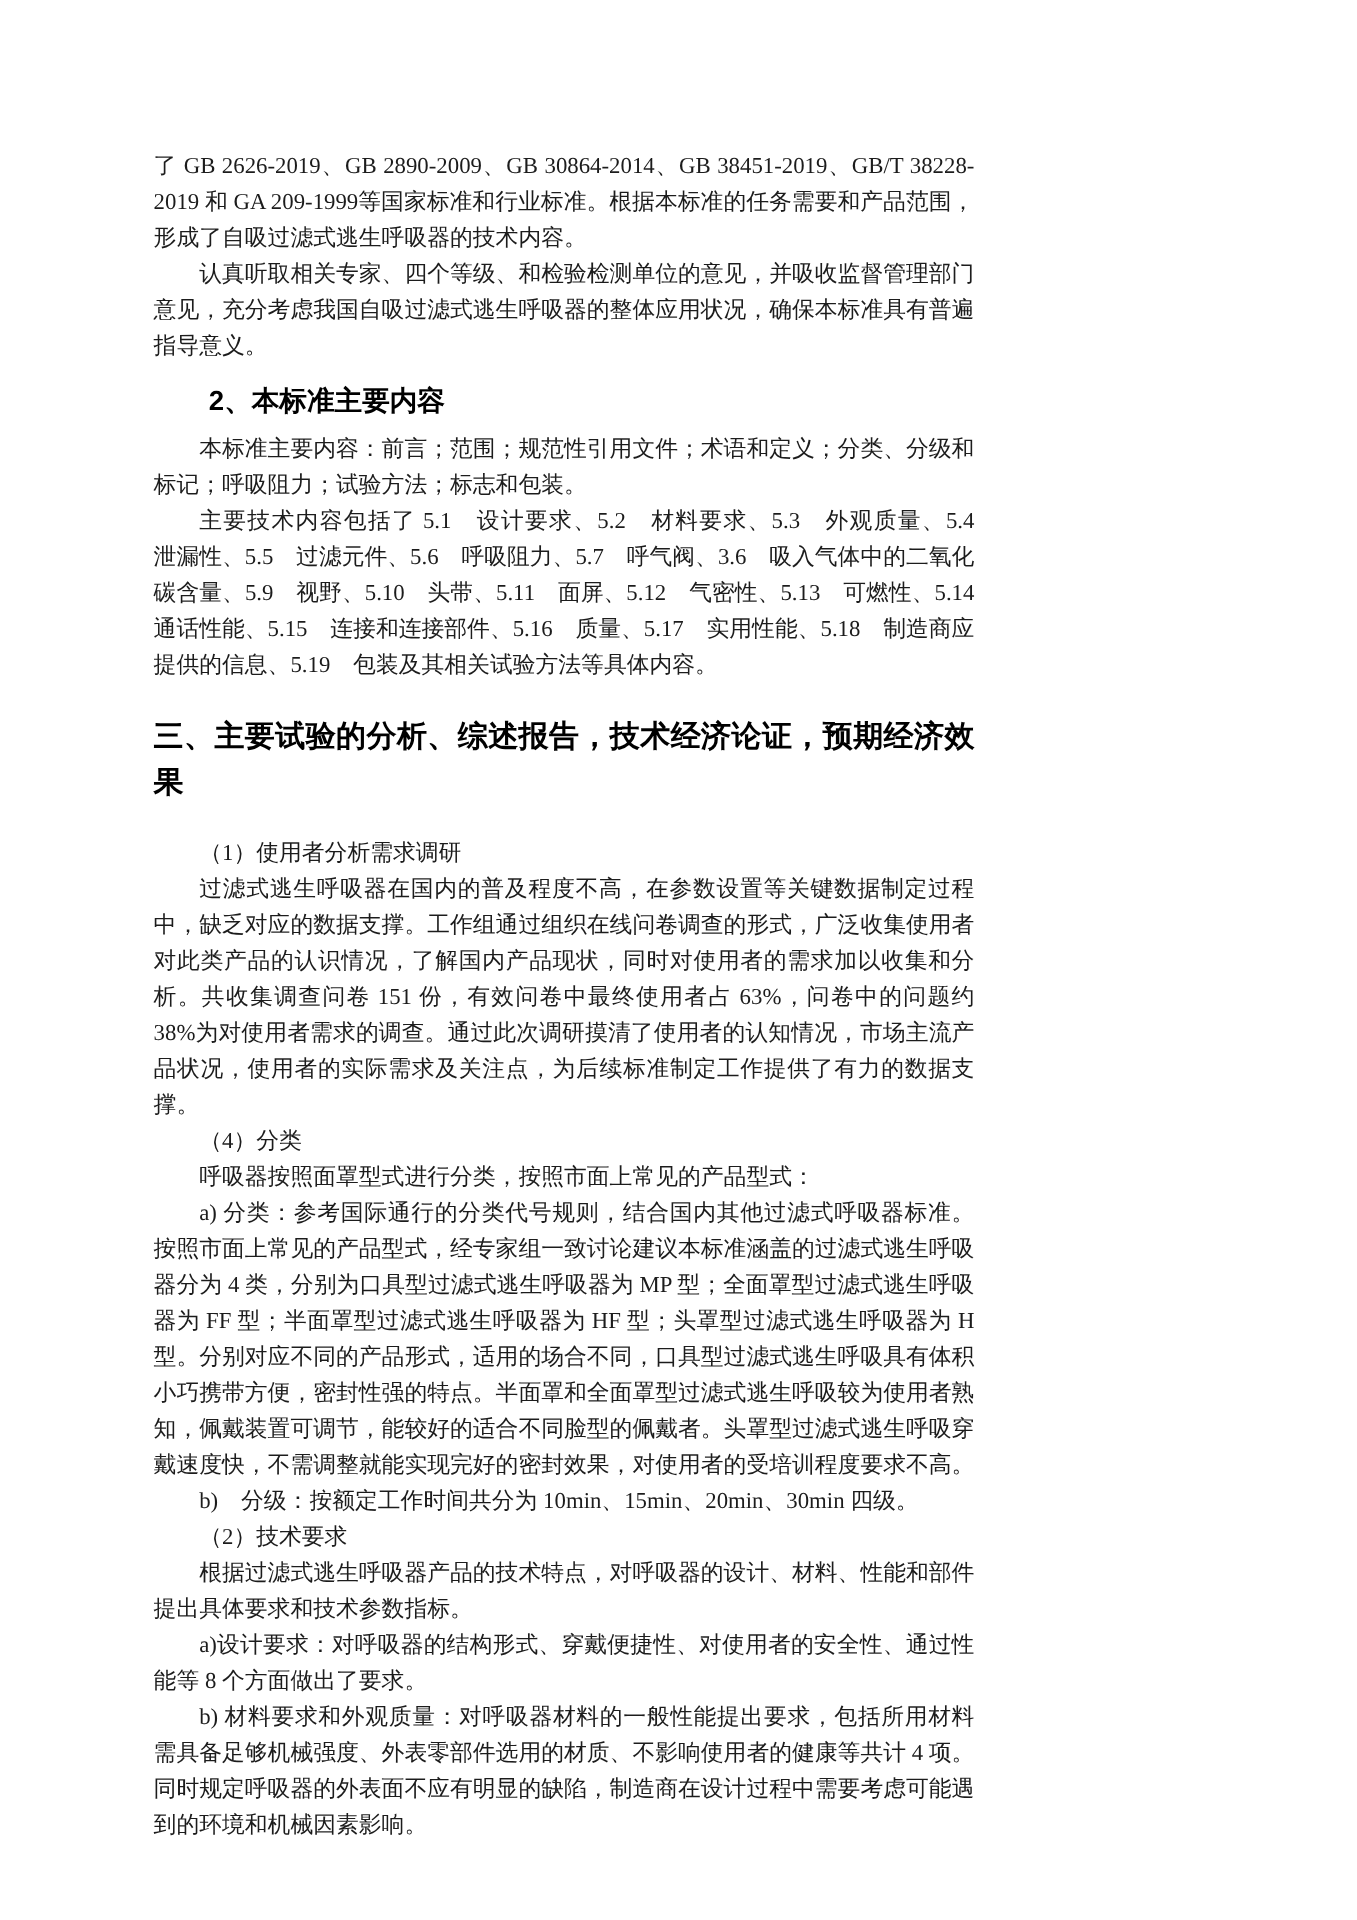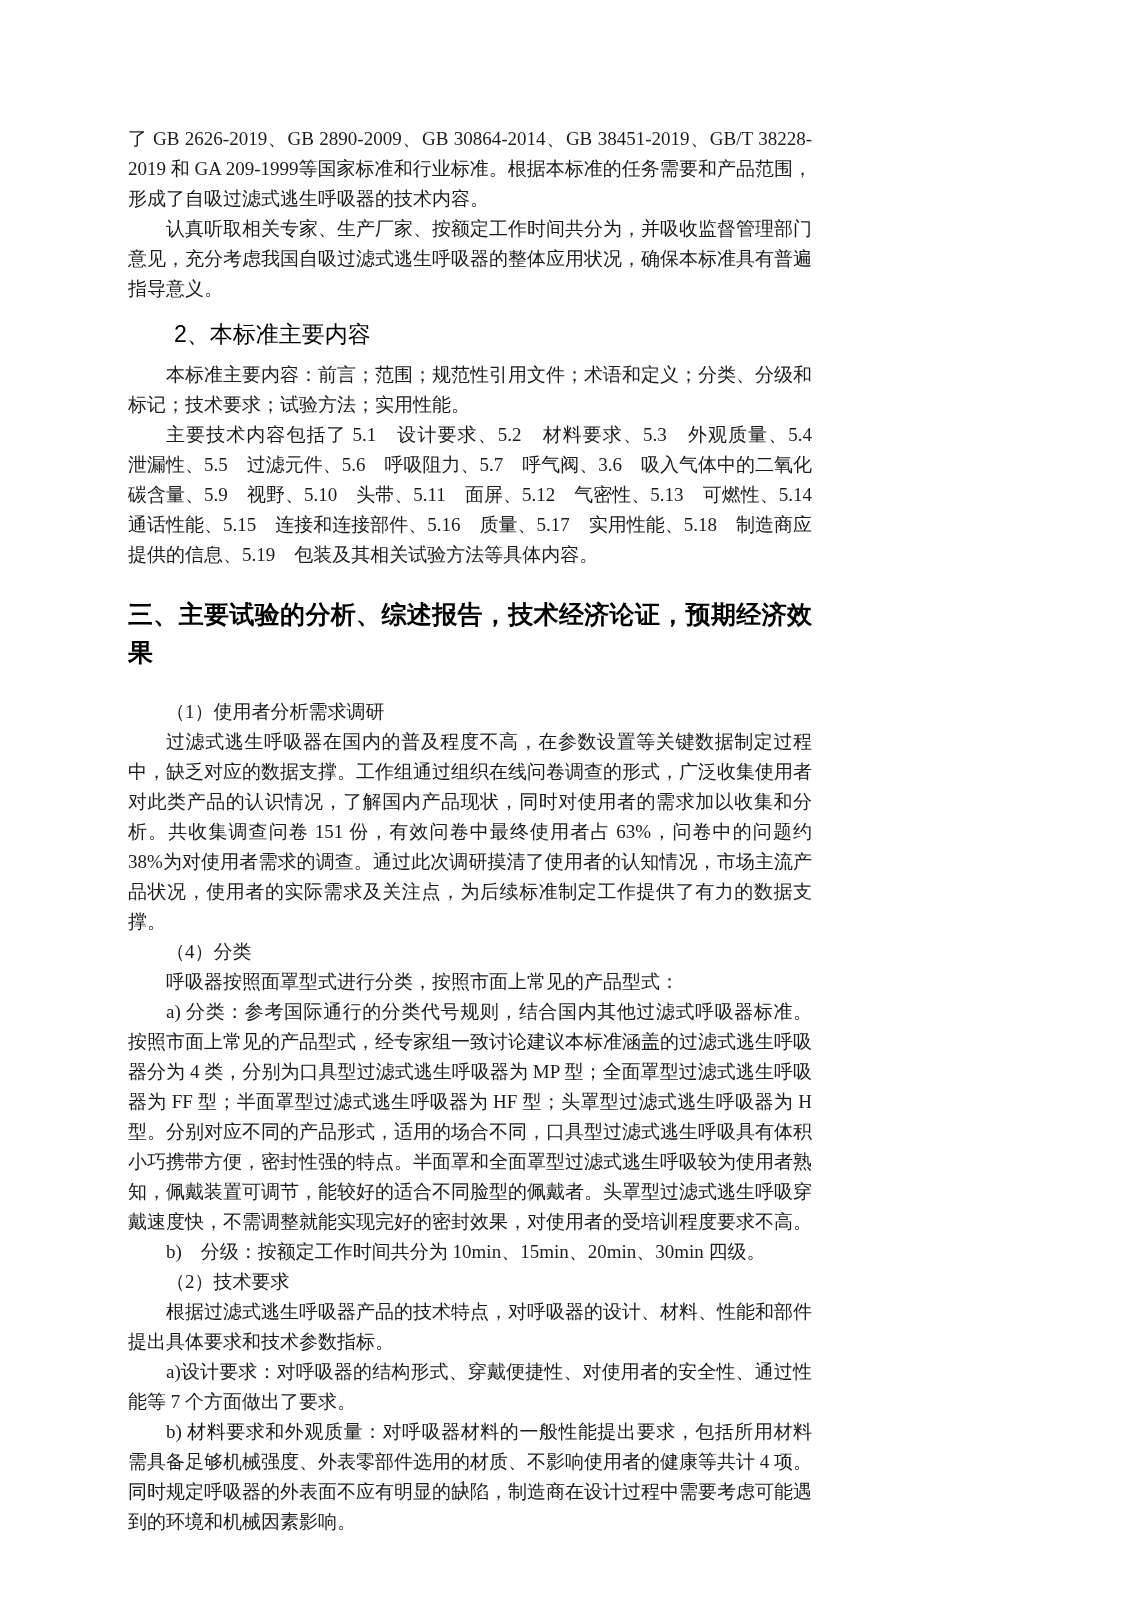--- a/index.html
+++ b/index.html
@@ -27,21 +27,21 @@
     text-align: justify;
   }
   .continuation {
     text-indent: 0;
   }
   .indent {
     text-indent: 2em;
   }
   .heading-2 {
     font-family: "Liberation Sans", "DejaVu Sans", sans-serif;
-    font-weight: normal;
+    font-weight: bold;
     font-size: 23px;
     line-height: 34px;
     color: #000000;
     text-indent: 2em;
     margin: 13px 0 9px 0 !important;
     text-align: right;
   }
   .heading-1 {
     font-family: "Liberation Sans", "DejaVu Sans", sans-serif;
     font-weight: bold;
@@ -61,30 +61,30 @@
     font-size: 18px;
     line-height: 24px;
     color: #333333;
   }
 </style>
 </head>
 <body>
 
 <div class="page">
   <p class="continuation">了 GB 2626-2019、GB 2890-2009、GB 30864-2014、GB 38451-2019、GB/T 38228-2019 和 GA 209-1999等国家标准和行业标准。根据本标准的任务需要和产品范围，形成了自吸过滤式逃生呼吸器的技术内容。</p>
-  <p class="indent">认真听取相关专家、生产厂家、按额定工作时间共分为，并吸收监督管理部门意见，充分考虑我国自吸过滤式逃生呼吸器的整体应用状况，确保本标准具有普遍指导意义。</p>
+  <p class="indent">认真听取相关专家、四个等级、和检验检测单位的意见，并吸收监督管理部门意见，充分考虑我国自吸过滤式逃生呼吸器的整体应用状况，确保本标准具有普遍指导意义。</p>
   <p class="heading-2">2、本标准主要内容</p>
-  <p class="indent">本标准主要内容：前言；范围；规范性引用文件；术语和定义；分类、分级和标记；技术要求；试验方法；实用性能。</p>
+  <p class="indent">本标准主要内容：前言；范围；规范性引用文件；术语和定义；分类、分级和标记；呼吸阻力；试验方法；标志和包装。</p>
   <p class="indent">主要技术内容包括了 5.1　设计要求、5.2　材料要求、5.3　外观质量、5.4　泄漏性、5.5　过滤元件、5.6　呼吸阻力、5.7　呼气阀、3.6　吸入气体中的二氧化碳含量、5.9　视野、5.10　头带、5.11　面屏、5.12　气密性、5.13　可燃性、5.14　通话性能、5.15　连接和连接部件、5.16　质量、5.17　实用性能、5.18　制造商应提供的信息、5.19　包装及其相关试验方法等具体内容。</p>
   <p class="heading-1">三、主要试验的分析、综述报告，技术经济论证，预期经济效果</p>
   <p class="indent">（1）使用者分析需求调研</p>
   <p class="indent">过滤式逃生呼吸器在国内的普及程度不高，在参数设置等关键数据制定过程中，缺乏对应的数据支撑。工作组通过组织在线问卷调查的形式，广泛收集使用者对此类产品的认识情况，了解国内产品现状，同时对使用者的需求加以收集和分析。共收集调查问卷 151 份，有效问卷中最终使用者占 63%，问卷中的问题约 38%为对使用者需求的调查。通过此次调研摸清了使用者的认知情况，市场主流产品状况，使用者的实际需求及关注点，为后续标准制定工作提供了有力的数据支撑。</p>
   <p class="indent">（4）分类</p>
   <p class="indent">呼吸器按照面罩型式进行分类，按照市面上常见的产品型式：</p>
   <p class="indent">a) 分类：参考国际通行的分类代号规则，结合国内其他过滤式呼吸器标准。按照市面上常见的产品型式，经专家组一致讨论建议本标准涵盖的过滤式逃生呼吸器分为 4 类，分别为口具型过滤式逃生呼吸器为 MP 型；全面罩型过滤式逃生呼吸器为 FF 型；半面罩型过滤式逃生呼吸器为 HF 型；头罩型过滤式逃生呼吸器为 H 型。分别对应不同的产品形式，适用的场合不同，口具型过滤式逃生呼吸具有体积小巧携带方便，密封性强的特点。半面罩和全面罩型过滤式逃生呼吸较为使用者熟知，佩戴装置可调节，能较好的适合不同脸型的佩戴者。头罩型过滤式逃生呼吸穿戴速度快，不需调整就能实现完好的密封效果，对使用者的受培训程度要求不高。</p>
   <p class="indent">b)　分级：按额定工作时间共分为 10min、15min、20min、30min 四级。</p>
   <p class="indent">（2）技术要求</p>
   <p class="indent">根据过滤式逃生呼吸器产品的技术特点，对呼吸器的设计、材料、性能和部件提出具体要求和技术参数指标。</p>
-  <p class="indent">a)设计要求：对呼吸器的结构形式、穿戴便捷性、对使用者的安全性、通过性能等 7 个方面做出了要求。</p>
+  <p class="indent">a)设计要求：对呼吸器的结构形式、穿戴便捷性、对使用者的安全性、通过性能等 8 个方面做出了要求。</p>
   <p class="indent">b) 材料要求和外观质量：对呼吸器材料的一般性能提出要求，包括所用材料需具备足够机械强度、外表零部件选用的材质、不影响使用者的健康等共计 4 项。同时规定呼吸器的外表面不应有明显的缺陷，制造商在设计过程中需要考虑可能遇到的环境和机械因素影响。</p>
 
   <div class="page-footer">1</div>
 </div>
 
 </body></html>

